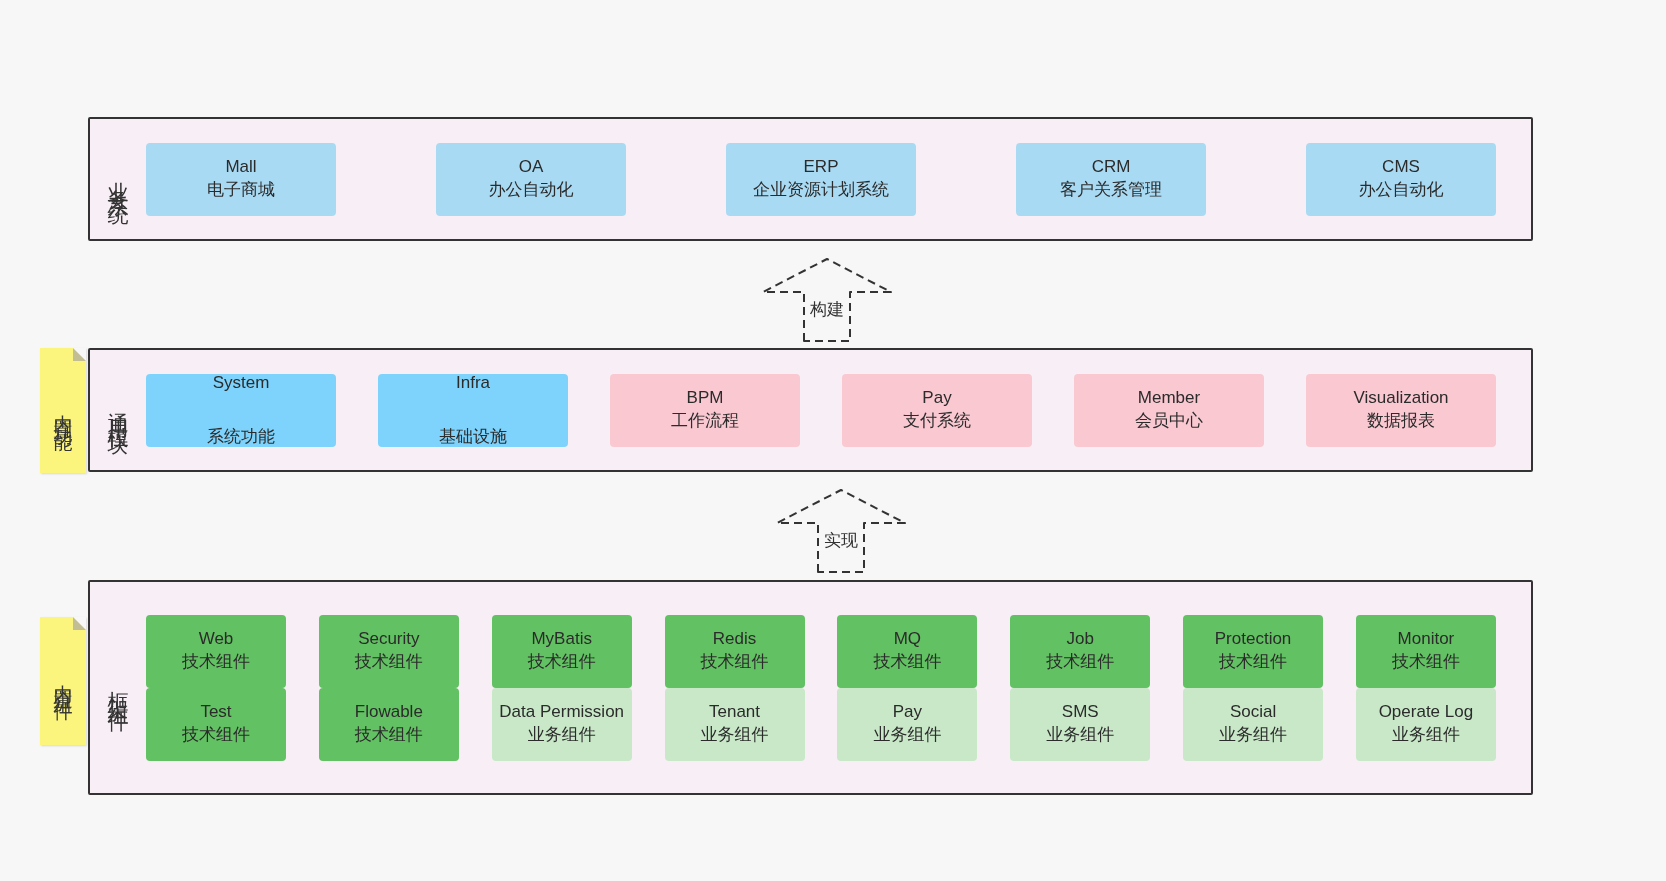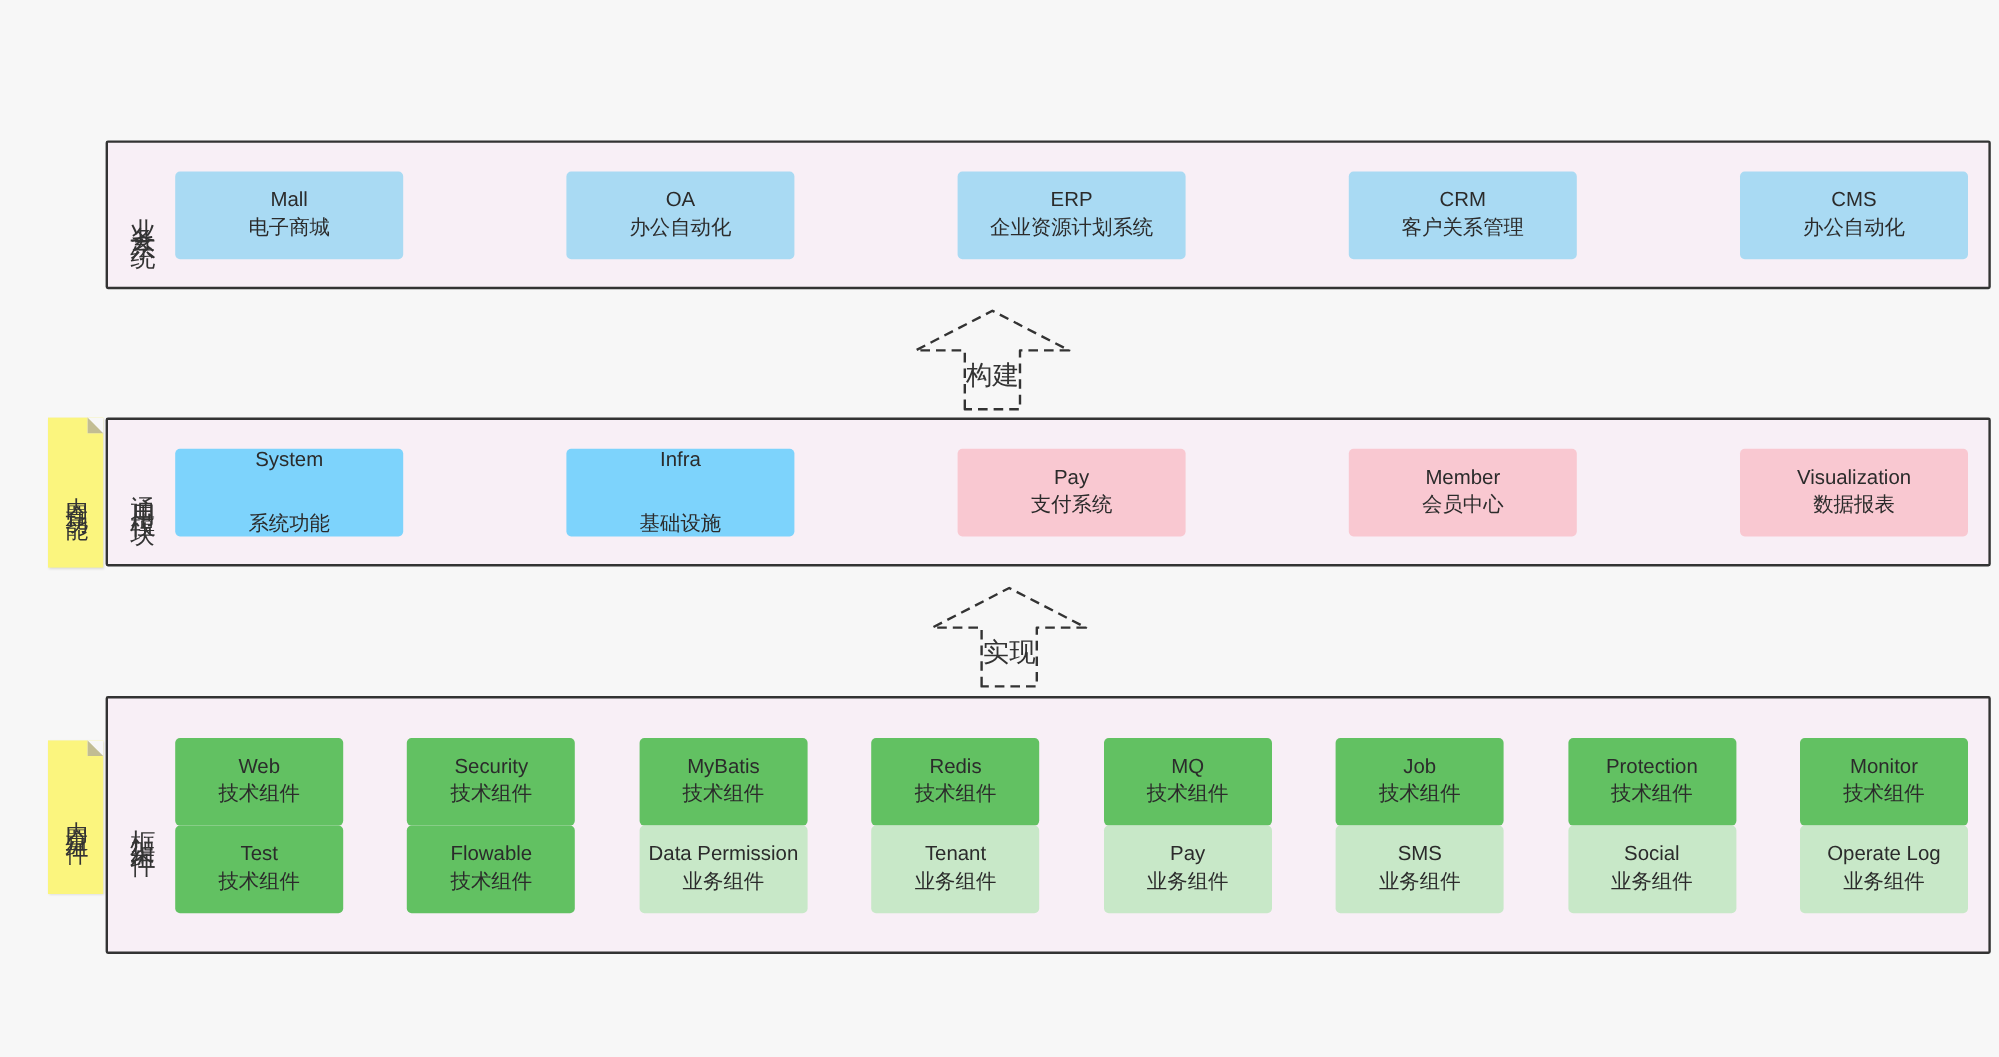--- a/index.html
+++ b/index.html
@@ -10,27 +10,27 @@
     width: 1666px;
     height: 881px;
     background: #f7f7f7;
     overflow: hidden;
   }
 
   
   .band {
     position: absolute;
     left: 88px;
-    width: 1571px;
+    width: 1445px;
     background: #f8eff6;
     border: 2px solid #333333;
     border-radius: 2px;
     display: flex;
     align-items: center;
-    padding-right: 17px;
+    padding-right: 35px;
   }
   .band-business  { top: 117px; height: 124px; }
   .band-modules   { top: 348px; height: 124px; }
   .band-framework { top: 580px; height: 215px; }
 
   .band-label {
     flex: 0 0 56px;
     display: flex;
     align-items: center;
     justify-content: center;
@@ -115,21 +115,21 @@
   }
   .arrow-build     { left: 757px; top: 256px; }
   .arrow-implement { left: 771px; top: 487px; font-family: Liberation Serif, serif; }
   .arrow svg { display: block; width: 140px; height: 88px; }
   .arrow-label {
     position: absolute;
     top: 42px;
     left: 0;
     width: 100%;
     text-align: center;
-    font-size: 22px;
+    font-size: 17px;
     color: #333;
   }
 </style>
 </head>
 <body>
 
 <div class="canvas">
 
   <div class="band band-business">
     <div class="band-label">业务系统</div>
@@ -173,20 +173,24 @@
     <div class="boxes">
       <div class="box red">
         <div class="box-title">System</div>
         <div class="box-sub">系统功能</div>
       </div>
       <div class="box red">
         <div class="box-title">Infra</div>
         <div class="box-sub">基础设施</div>
       </div>
       <div class="box pink">
+        <div class="box-title">BPM</div>
+        <div class="box-sub">工作流程</div>
+      </div>
+      <div class="box pink">
         <div class="box-title">Pay</div>
         <div class="box-sub">支付系统</div>
       </div>
       <div class="box pink">
         <div class="box-title">Member</div>
         <div class="box-sub">会员中心</div>
       </div>
       <div class="box pink">
         <div class="box-title">Visualization</div>
         <div class="box-sub">数据报表</div>

